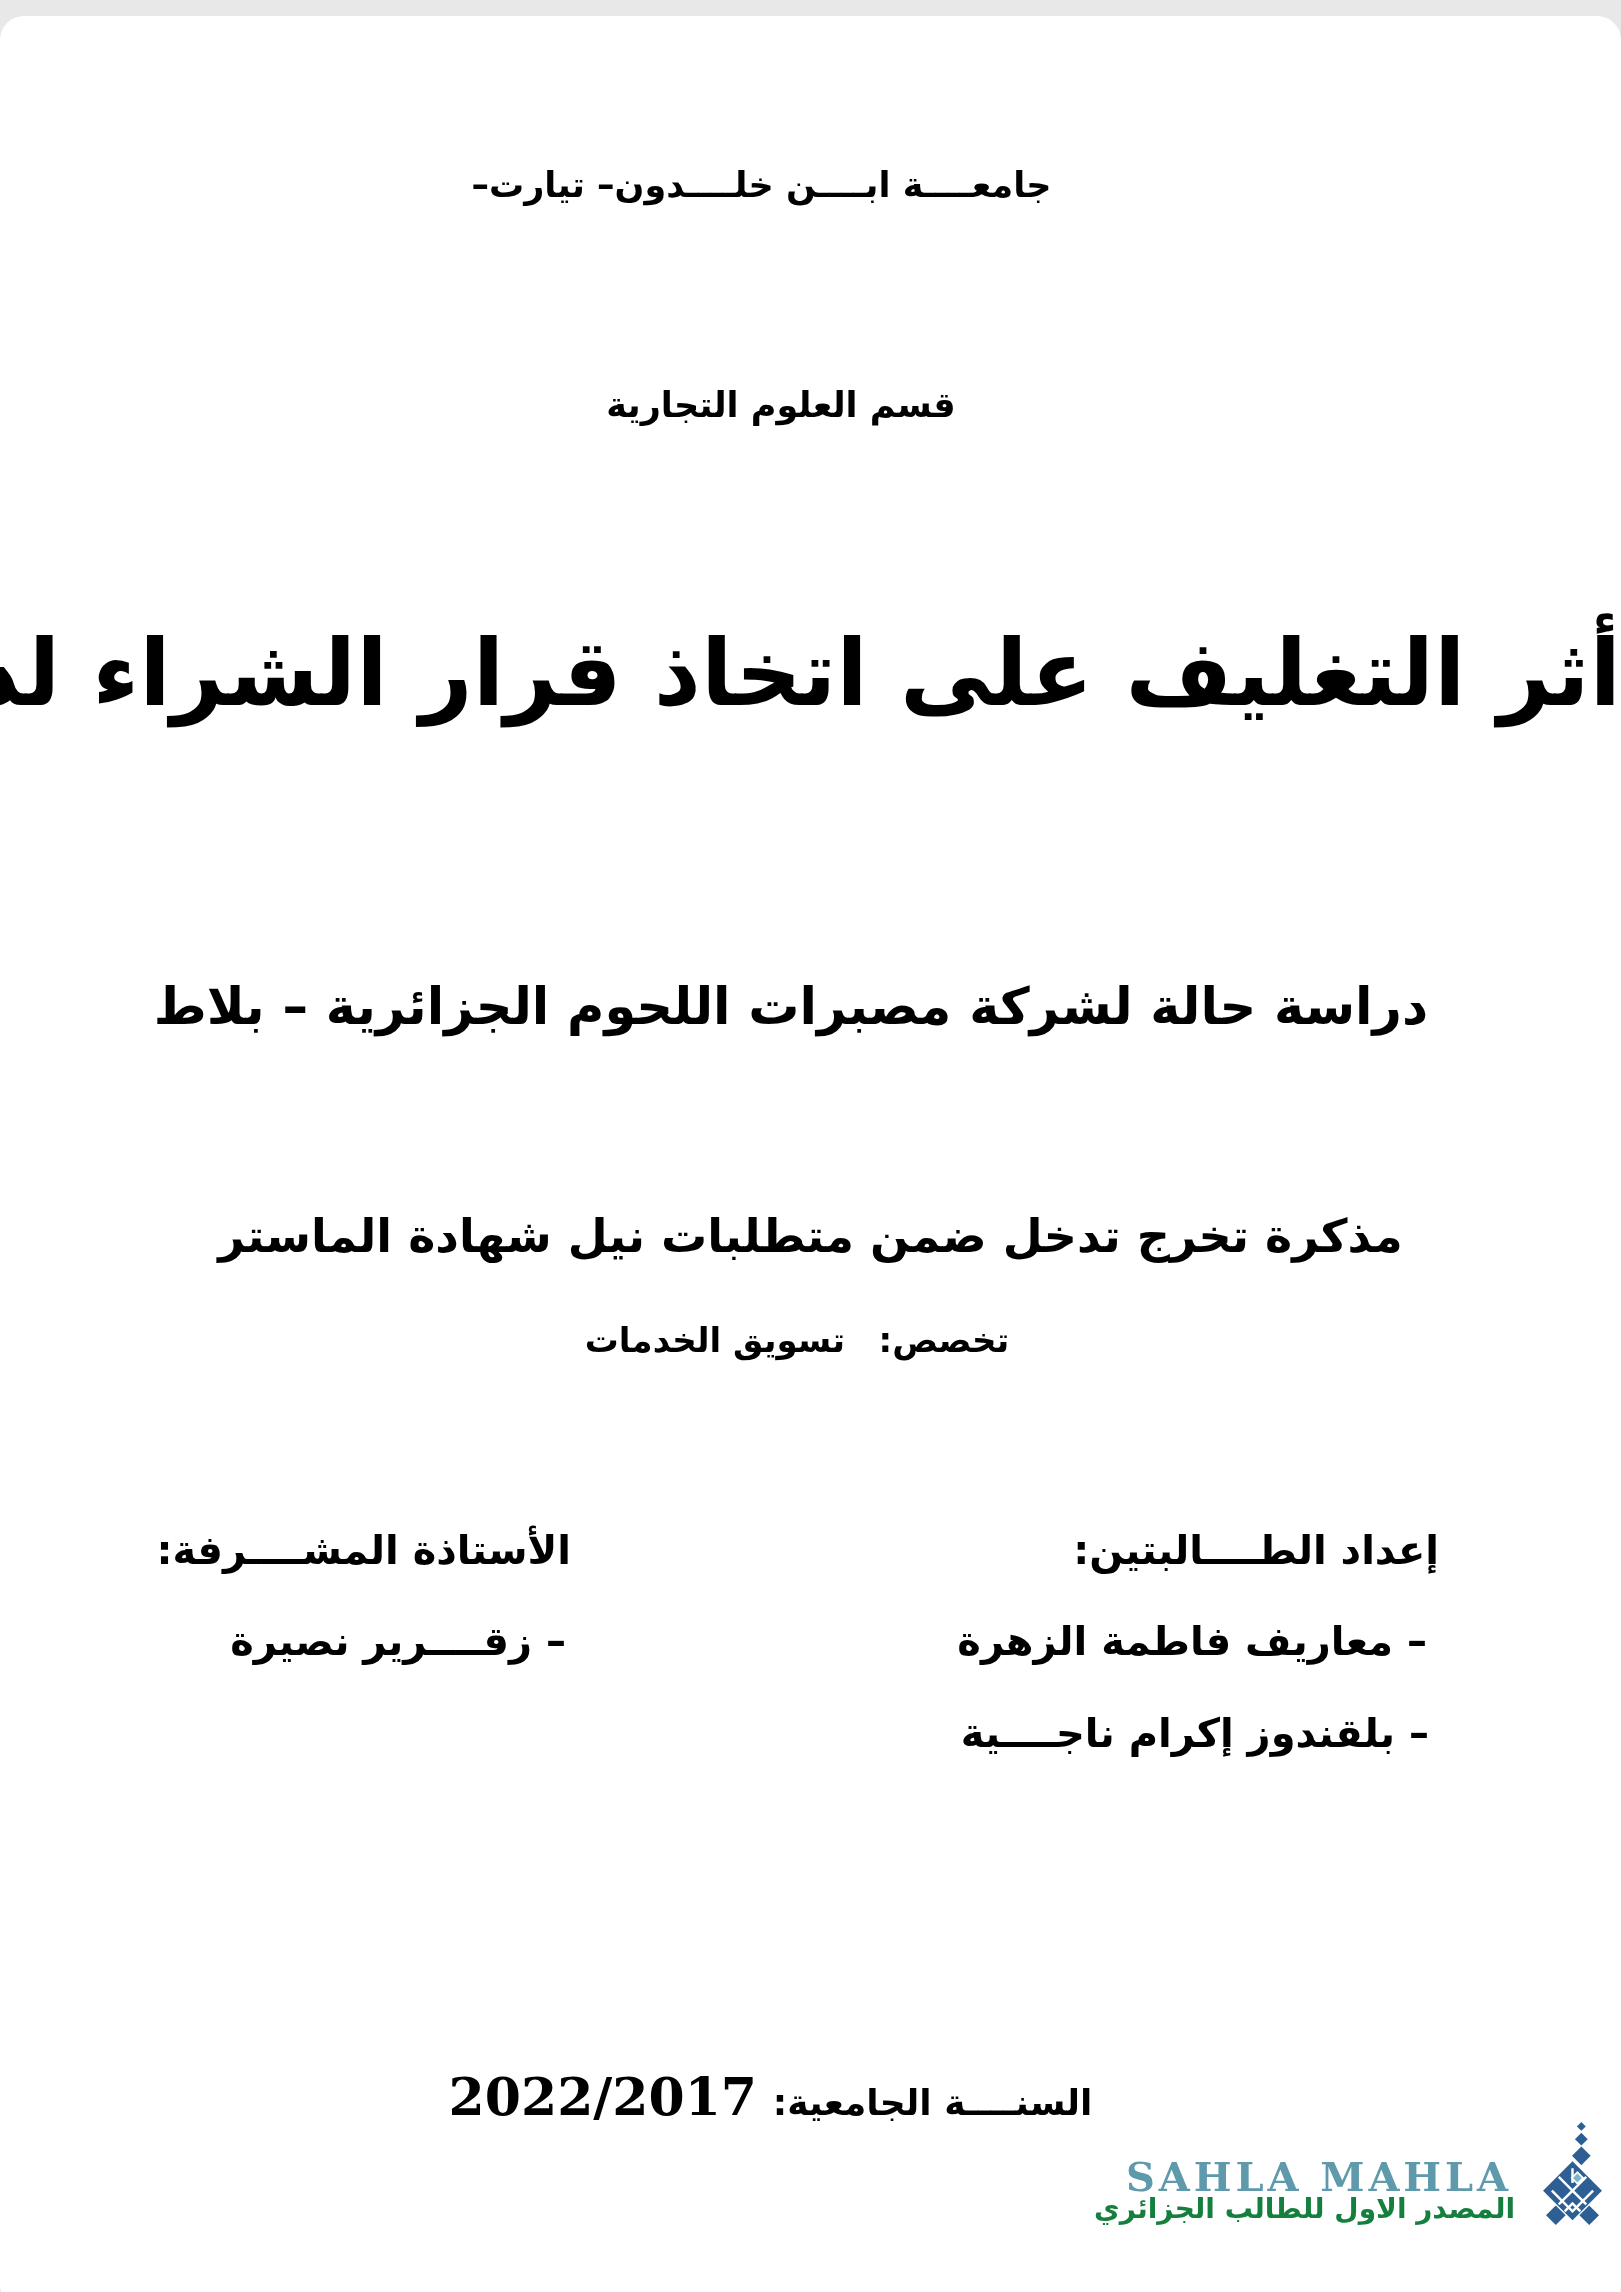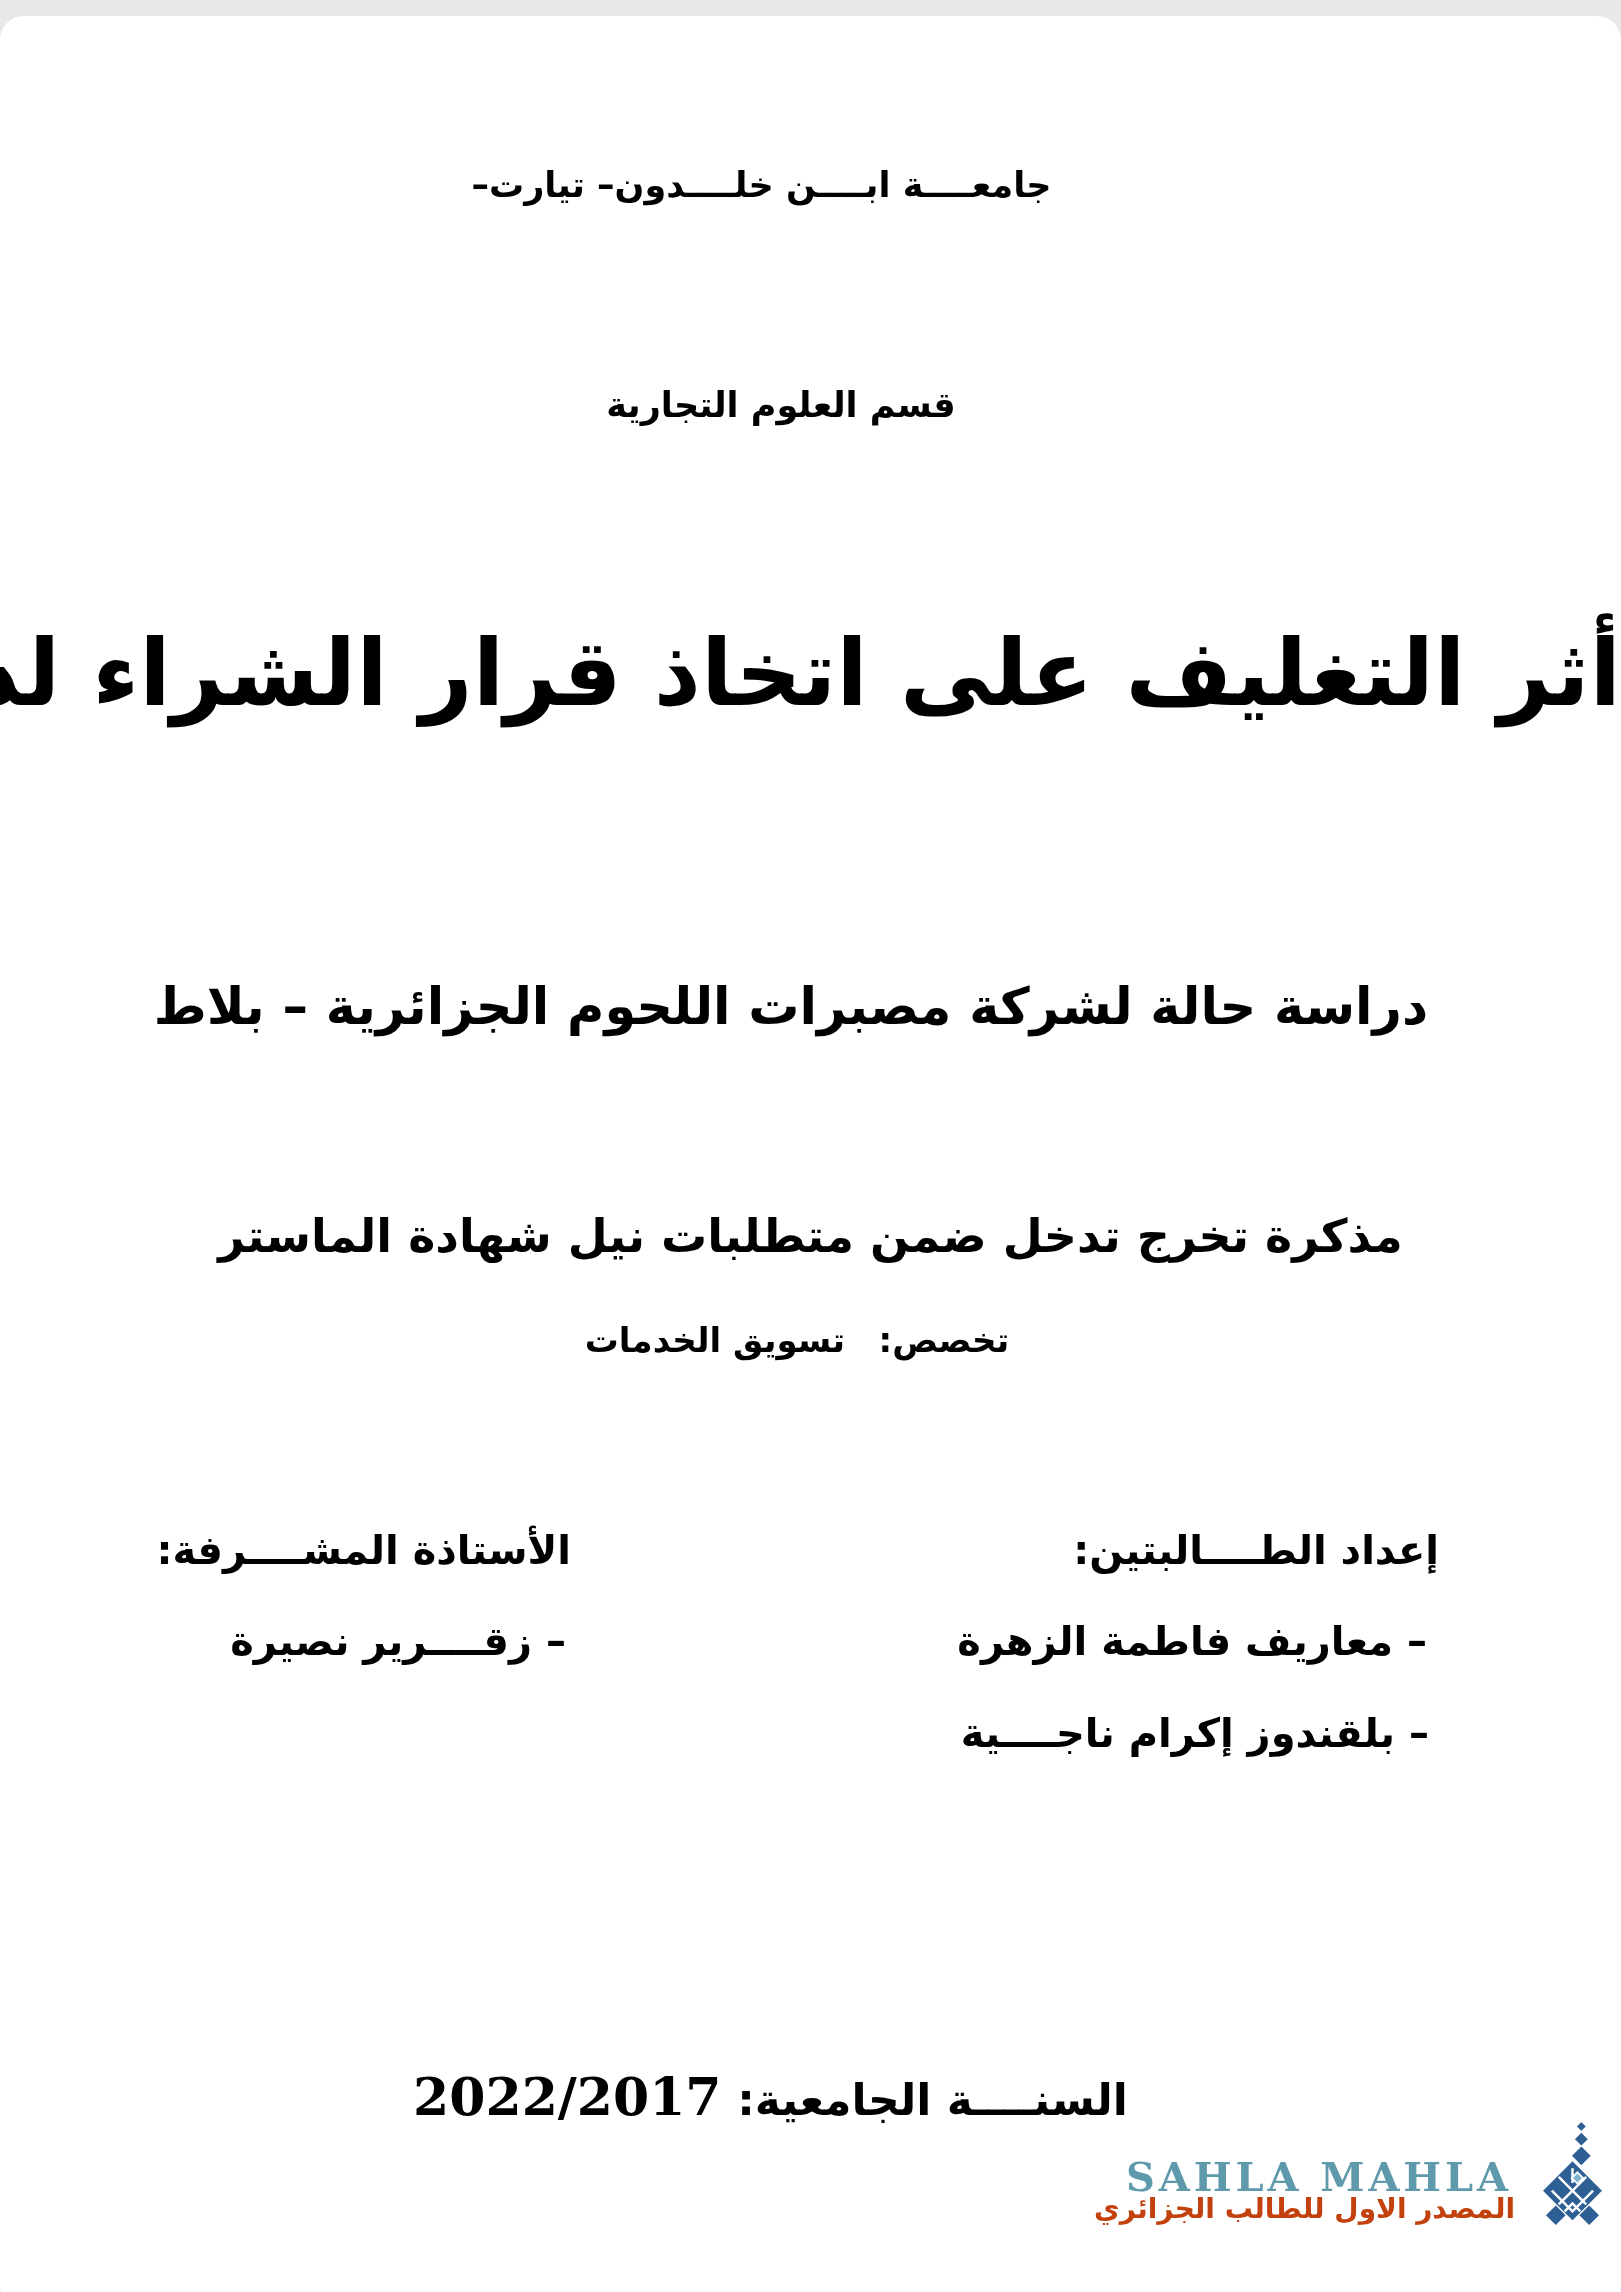--- a/index.html
+++ b/index.html
@@ -39,21 +39,21 @@
 
   
   .students-heading   { top: 1505px; right: 182px;  font-size: 40px; line-height: 59px; }
   .student-row-0      { top: 1596px; right: 194px;  font-size: 40px; line-height: 59px; }
   .student-row-1      { top: 1688px; right: 192px;  font-size: 40px; line-height: 59px; }
   .supervisor-heading { top: 1505px; right: 1050px; font-size: 40px; line-height: 59px; }
   .supervisor-row-0   { top: 1596px; right: 1055px; font-size: 40px; line-height: 59px; }
 
   
   .year-line  { top: 2045px; width: 1541px; line-height: 71px; }
-  .year-label { font-size: 44px; vertical-align: baseline; text-align: right; }
+  .year-label { font-size: 36px; vertical-align: baseline; text-align: right; }
   .year-value {
     font-size: 52px;
     font-family: "DejaVu Serif", serif;
     margin-right: 15.7px;
     vertical-align: baseline;
   }
 
   
   .logo-name {
     top: 2137px; right: 109px;
@@ -104,21 +104,21 @@
   <div class="line ar supervisor-heading">الأستاذة المشــــرفة:</div>
 
   <div class="line ar supervisor-row-0">– زقــــرير نصيرة</div>
 
   <div class="line ar centered year-line">
     <span class="year-label">السنــــة الجامعية:</span><span class="year-value">2022/2017</span>
   </div>
 
   <div class="line logo-name" style="color: rgb(94, 154, 171);">SAHLA MAHLA</div>
 
-  <div class="line ar logo-tagline" style="color: #c2410c;">المصدر الاول للطالب الجزائري</div>
+  <div class="line ar logo-tagline" style="color: #15803d;">المصدر الاول للطالب الجزائري</div>
 
   <svg class="logo-mark" viewBox="0 0 62 112" xmlns="http://www.w3.org/2000/svg">
     <g fill="#2D5F94">
       <path d="M40 1 L44.5 5.5 L40 10 L35.5 5.5 Z"></path>
       <path d="M40 12 L46.5 18.5 L40 25 L33.5 18.5 Z"></path>
       <path d="M40 26 L49.5 35.5 L40 45 L30.5 35.5 Z"></path>
       <path d="M31 41 L61 71 L31 101 L1 71 Z"></path>
       <path d="M14 86 L24 96 L14 106 L4 96 Z"></path>
       <path d="M48 86 L58 96 L48 106 L38 96 Z"></path>
     </g>

